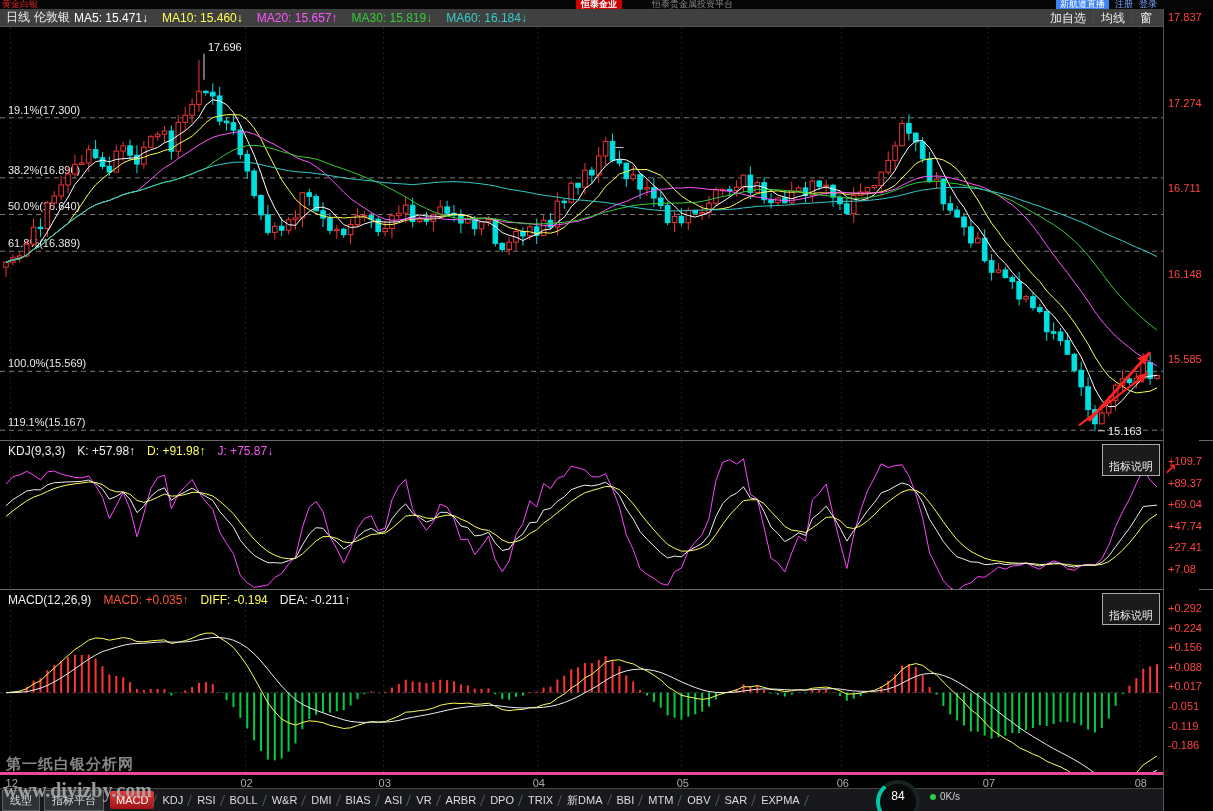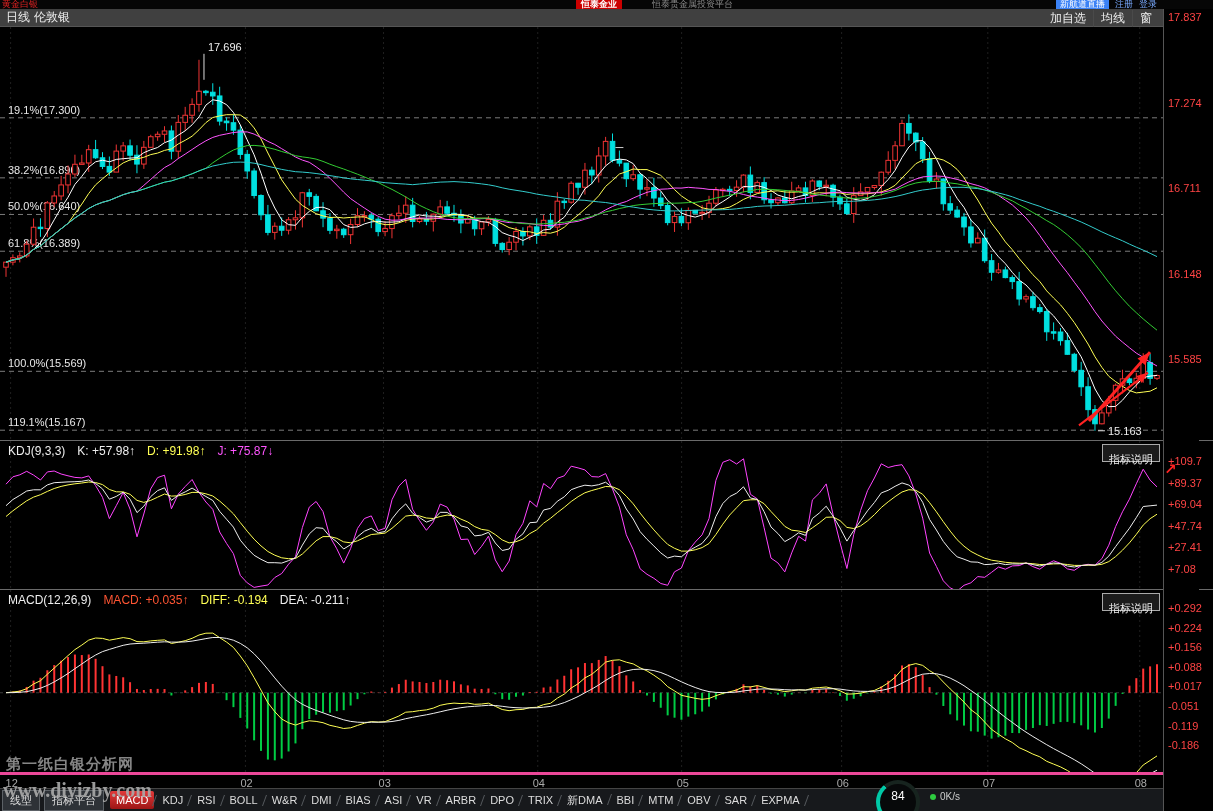--- a/index.html
+++ b/index.html
@@ -22,21 +22,21 @@
 svg{position:absolute;left:0;display:block;font-family:"Liberation Sans",sans-serif;background:#000}
 #main-svg{top:27px}
 #kdj-svg{top:441px}
 #macd-svg{top:590px}
 .hsep{position:absolute;left:0;width:1213px;height:1px;background:#6a6a6a;z-index:4}
 #kdj-title,#macd-title{position:absolute;left:8px;display:flex;gap:12px;font-size:12px;z-index:6;white-space:nowrap}
 #kdj-title{top:444px}
 #macd-title{top:593px}
 .pt{color:#eee}
 .val-chip{white-space:nowrap}
-.help-btn{position:absolute;right:53px;z-index:7;background:#1b1b1b;color:#f0f0f0;border:1px solid #aaa;font-size:11px;padding:8px 6px;height:15px;line-height:12px;cursor:pointer;font-family:inherit}
+.help-btn{position:absolute;right:53px;z-index:7;background:#1b1b1b;color:#f0f0f0;border:1px solid #aaa;font-size:11px;padding:15px 6px;height:15px;line-height:12px;cursor:pointer;font-family:inherit}
 #x-axis{position:absolute;left:0;top:772px;width:1163px;height:16px;background:#000;border-top:3px solid #ec4899;font-size:11px;color:#aaa;z-index:4}
 .xlab{position:absolute;top:2px}
 #bottom-bar{position:absolute;left:0;top:788px;width:1163px;height:23px;background:#17191c;border-top:1px solid #444;display:flex;align-items:center;padding-left:2px;z-index:20}
 #left-tabs{display:flex;gap:4px;margin-right:6px}
 .ltab{background:#2e3237;border:1px solid #5c6166;color:#ddd;font-size:11px;padding:2px 7px;cursor:pointer;white-space:nowrap}
 #bottom-tabs{display:flex;align-items:center}
 .btab{position:relative;color:#ddd;font-size:11px;padding:3px 6px;margin-right:2px;cursor:pointer;white-space:nowrap}
 .btab::after{content:'';position:absolute;right:-1px;top:4px;height:11px;width:1px;background:#565a5e;transform:skewX(-20deg)}
 .btab.active{background:linear-gradient(#e23b3b,#9e1515);color:#fff;border-radius:2px}
 #axis-col{position:absolute;left:1163px;top:9px;width:36px;height:802px;background:#000;border-left:1px solid #555;z-index:8}
@@ -62,20 +62,27 @@
     <span class="ts-links" id="ts-links">
         <span class="ts-badge">新航道直播</span>
         <span class="ts-link">注册</span>
         <span class="ts-link">登录</span>
       </span>
   </div>
 
   <div id="toolbar">
     <span class="tb-label">日线</span>
     <span class="tb-label">伦敦银</span>
+    <span id="ma-row">
+        <span class="ma-chip" style="color: rgb(255, 255, 255);">MA5: 15.471↓</span>
+        <span class="ma-chip" style="color: rgb(255, 255, 85);">MA10: 15.460↓</span>
+        <span class="ma-chip" style="color: rgb(255, 85, 255);">MA20: 15.657↑</span>
+        <span class="ma-chip" style="color: rgb(51, 204, 51);">MA30: 15.819↓</span>
+        <span class="ma-chip" style="color: rgb(51, 204, 204);">MA60: 16.184↓</span>
+      </span>
     <div id="tb-right">
         <span class="tbr-btn">加自选</span>
         <span class="tbr-btn">均线</span>
         <span class="tbr-btn">窗</span>
       </div>
   </div>
 
   <svg id="main-svg" width="1163" height="413">
       <line x1="10.604" y1="0" x2="10.604" y2="413" stroke="#1f1f1f" stroke-dasharray="2 3"></line>
       <line x1="245.408" y1="0" x2="245.408" y2="413" stroke="#1f1f1f" stroke-dasharray="2 3"></line>

